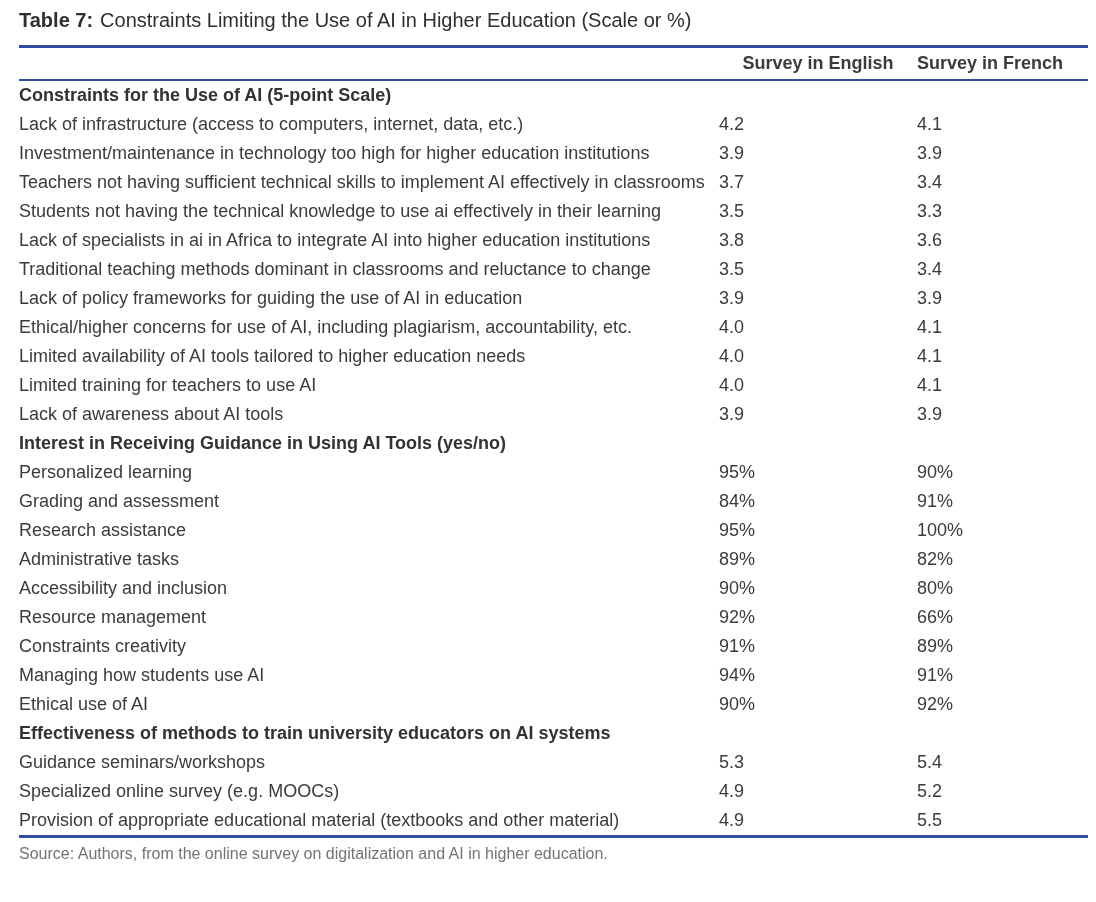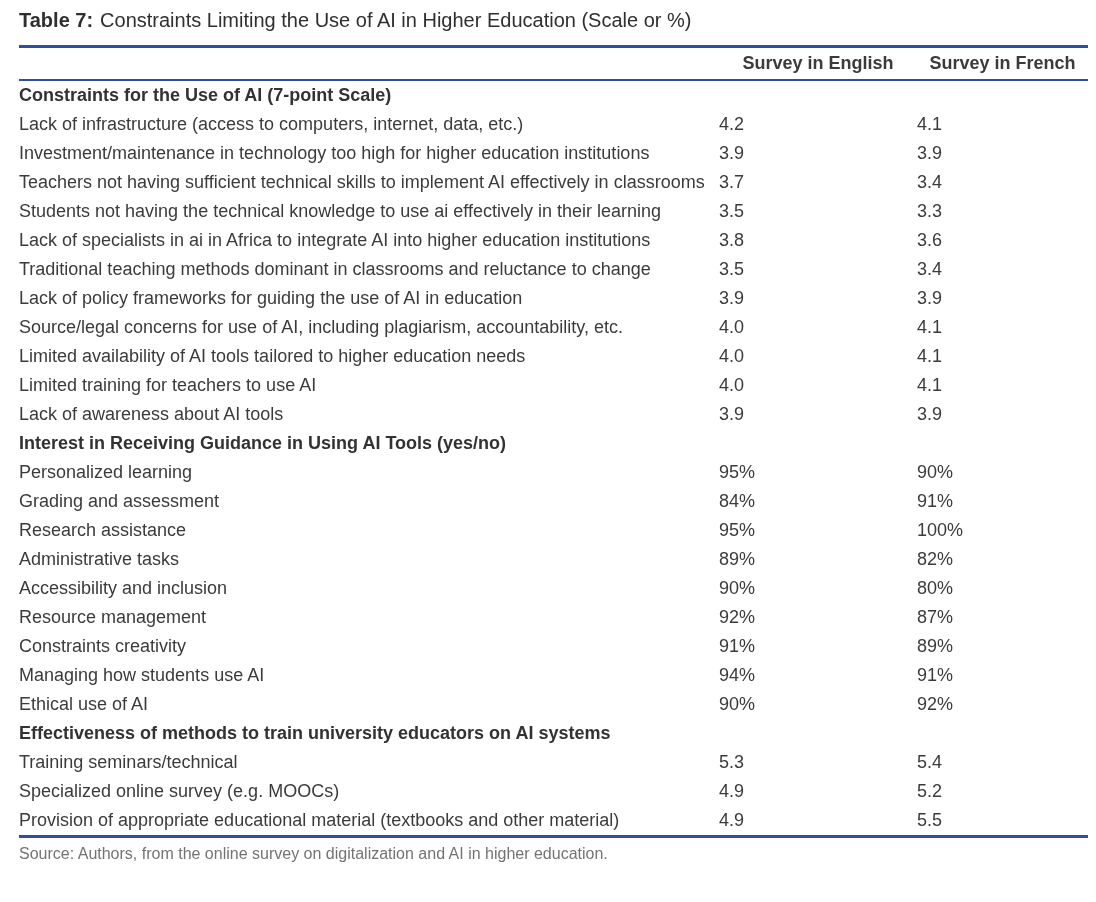--- a/index.html
+++ b/index.html
@@ -38,21 +38,21 @@
   table.data-table thead th {
     font-weight: bold;
     font-size: 18px;
     height: 31px;
     vertical-align: middle;
     border-bottom: 2px solid #2e4da3;
     padding: 0;
   }
   th.label-col { width: 700px; }
   th.col-english { width: 198px; text-align: center; }
-  th.col-french  { width: 171px; text-align: center; }
+  th.col-french  { width: 171px; text-align: left; }
   table.data-table tbody td {
     font-size: 18px;
     height: 29px;
     padding: 0;
     vertical-align: middle;
   }
   td.label {
     padding-left: 2px;
     white-space: nowrap;
     overflow: visible;
@@ -84,21 +84,21 @@
   <table class="data-table">
     <thead>
       <tr>
         <th class="label-col"></th>
         <th class="col-english">Survey in English</th>
         <th class="col-french">Survey in French</th>
       </tr>
     </thead>
     <tbody id="table-body">
         <tr class="section-row">
-          <td class="label">Constraints for the Use of AI (7-point Scale)</td>
+          <td class="label">Constraints for the Use of AI (5-point Scale)</td>
           <td class="val"></td>
           <td class="val"></td>
         </tr>
         <tr>
           <td class="label">Lack of infrastructure (access to computers, internet, data, etc.)</td>
           <td class="val">4.2</td>
           <td class="val">4.1</td>
         </tr>
         <tr>
           <td class="label">Investment/maintenance in technology too high for higher education institutions</td>
@@ -124,21 +124,21 @@
           <td class="label">Traditional teaching methods dominant in classrooms and reluctance to change</td>
           <td class="val">3.5</td>
           <td class="val">3.4</td>
         </tr>
         <tr>
           <td class="label">Lack of policy frameworks for guiding the use of AI in education</td>
           <td class="val">3.9</td>
           <td class="val">3.9</td>
         </tr>
         <tr>
-          <td class="label">Source/legal concerns for use of AI, including plagiarism, accountability, etc.</td>
+          <td class="label">Ethical/higher concerns for use of AI, including plagiarism, accountability, etc.</td>
           <td class="val">4.0</td>
           <td class="val">4.1</td>
         </tr>
         <tr>
           <td class="label">Limited availability of AI tools tailored to higher education needs</td>
           <td class="val">4.0</td>
           <td class="val">4.1</td>
         </tr>
         <tr>
           <td class="label">Limited training for teachers to use AI</td>
@@ -176,21 +176,21 @@
           <td class="val">82%</td>
         </tr>
         <tr>
           <td class="label">Accessibility and inclusion</td>
           <td class="val">90%</td>
           <td class="val">80%</td>
         </tr>
         <tr>
           <td class="label">Resource management</td>
           <td class="val">92%</td>
-          <td class="val">87%</td>
+          <td class="val">66%</td>
         </tr>
         <tr>
           <td class="label">Constraints creativity</td>
           <td class="val">91%</td>
           <td class="val">89%</td>
         </tr>
         <tr>
           <td class="label">Managing how students use AI</td>
           <td class="val">94%</td>
           <td class="val">91%</td>
@@ -199,21 +199,21 @@
           <td class="label">Ethical use of AI</td>
           <td class="val">90%</td>
           <td class="val">92%</td>
         </tr>
         <tr class="section-row">
           <td class="label">Effectiveness of methods to train university educators on AI systems</td>
           <td class="val"></td>
           <td class="val"></td>
         </tr>
         <tr>
-          <td class="label">Training seminars/technical</td>
+          <td class="label">Guidance seminars/workshops</td>
           <td class="val">5.3</td>
           <td class="val">5.4</td>
         </tr>
         <tr>
           <td class="label">Specialized online survey (e.g. MOOCs)</td>
           <td class="val">4.9</td>
           <td class="val">5.2</td>
         </tr>
         <tr>
           <td class="label">Provision of appropriate educational material (textbooks and other material)</td>

